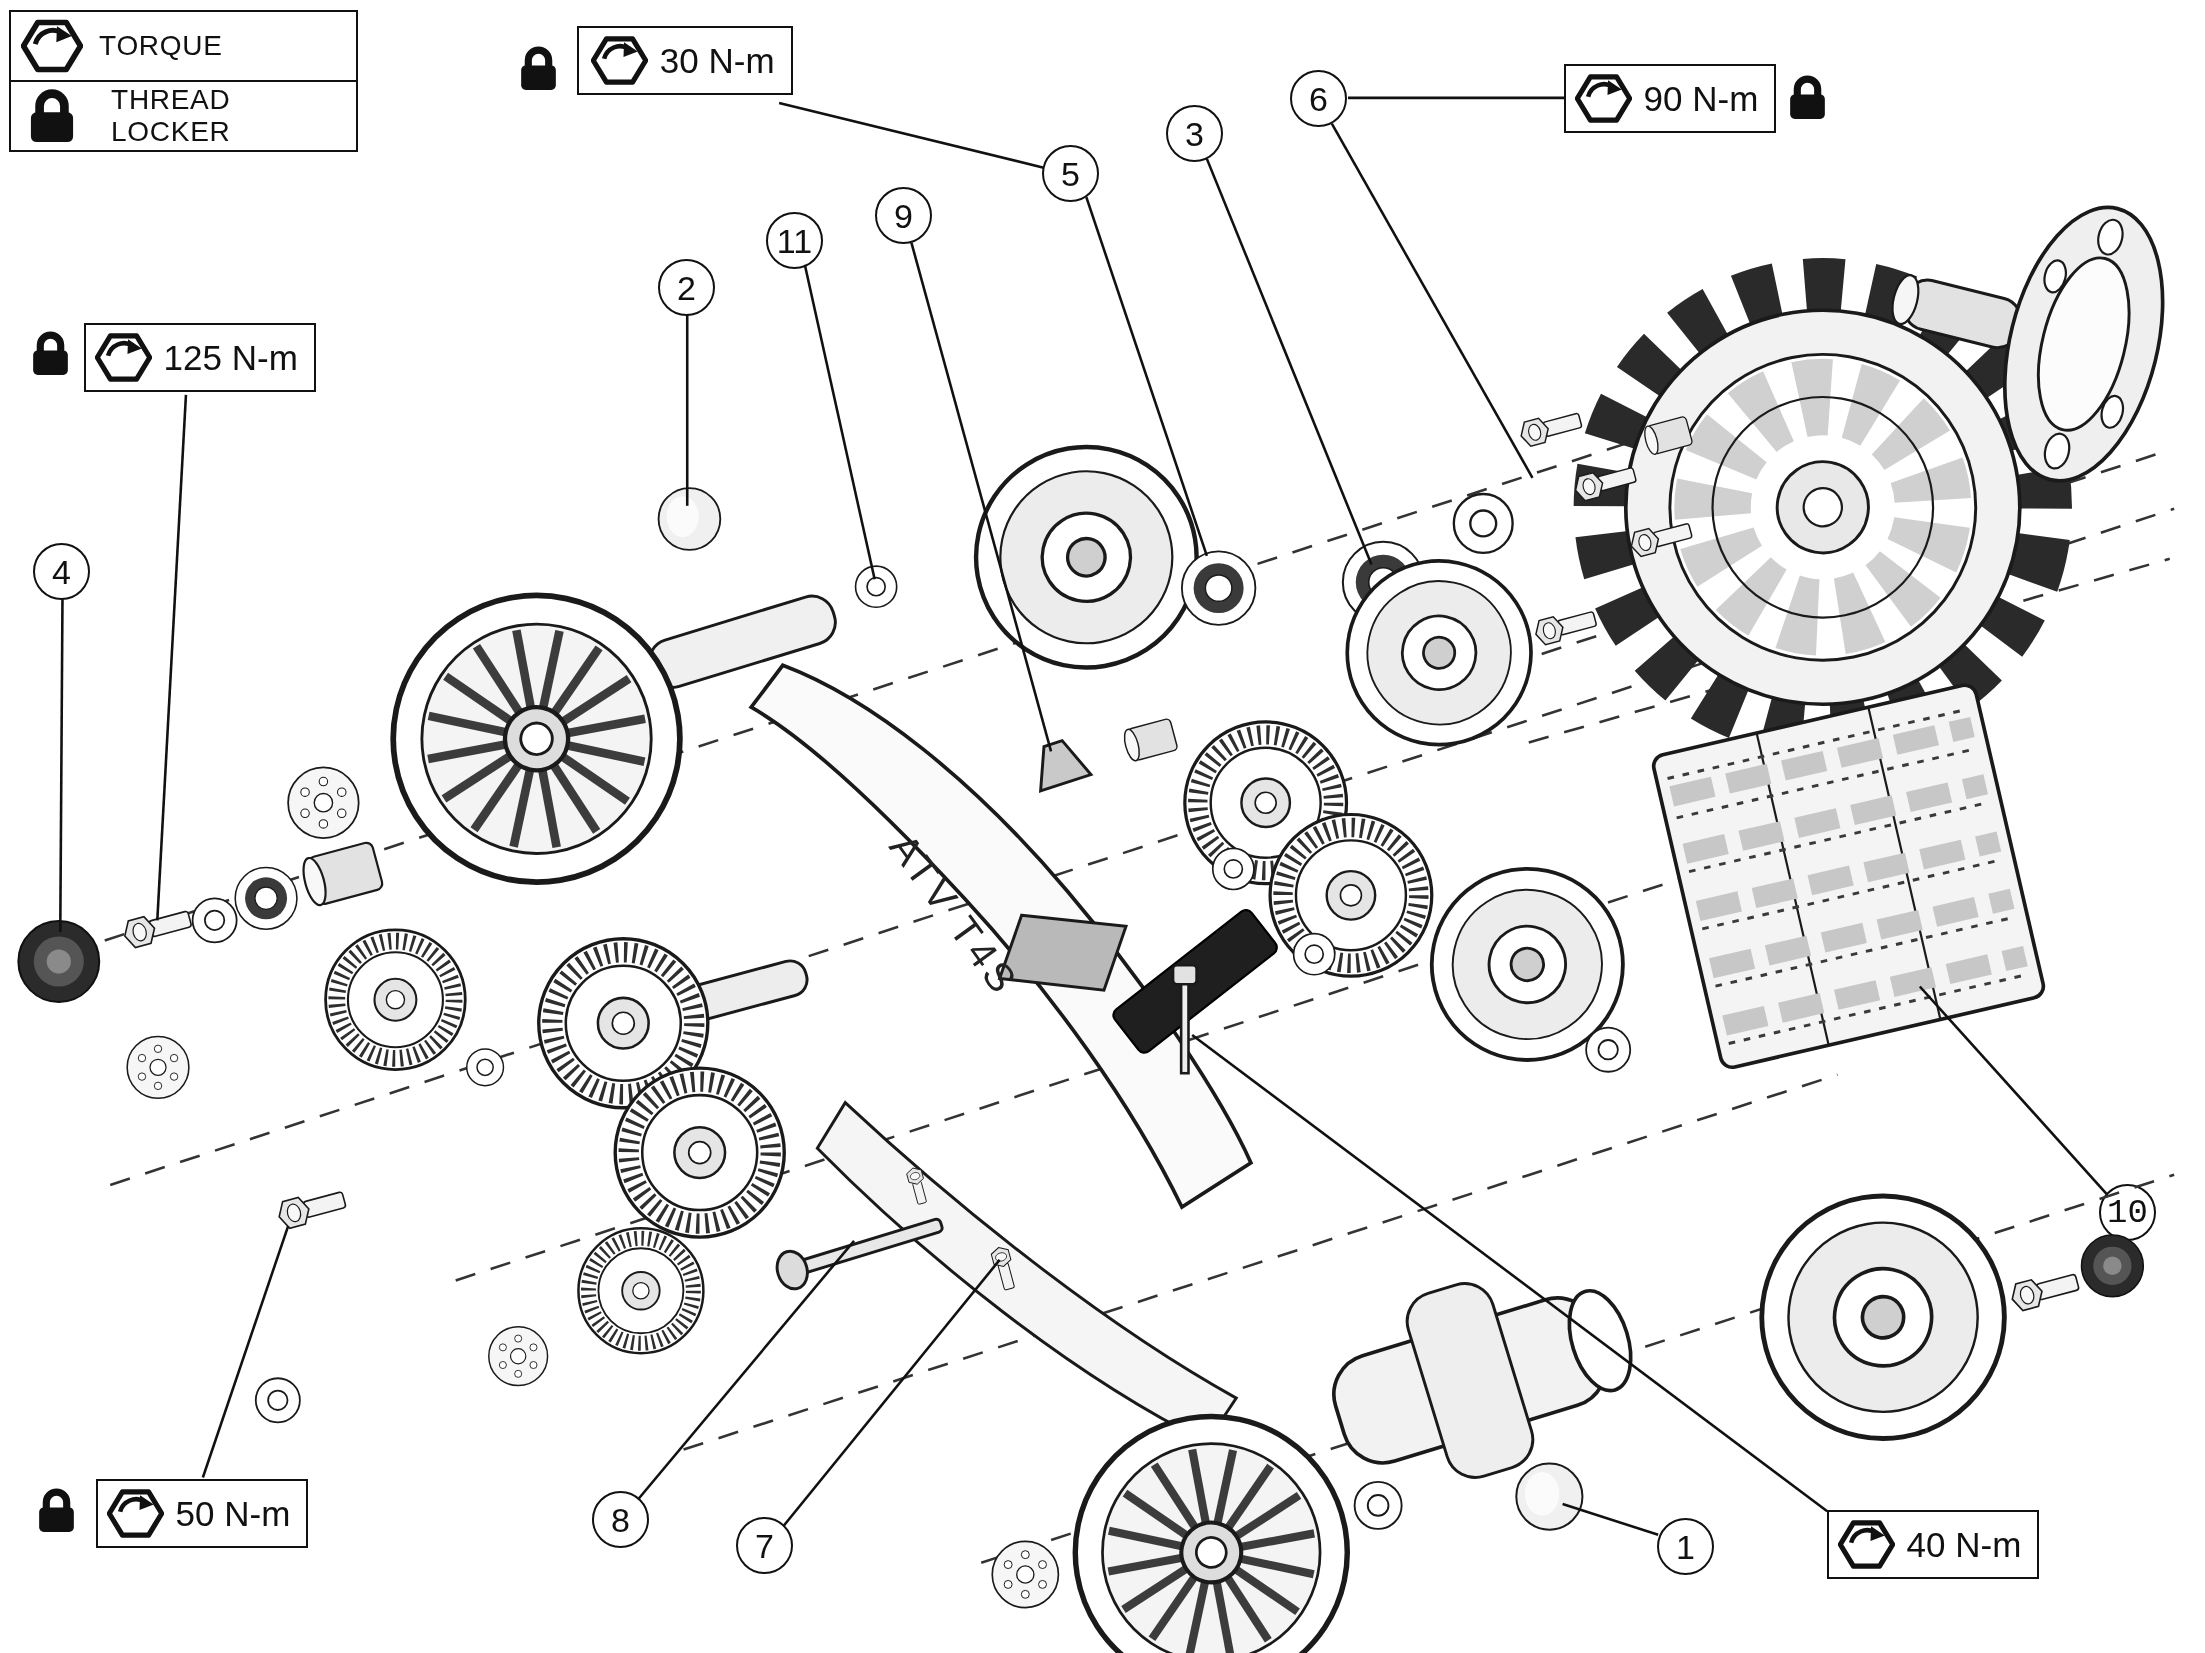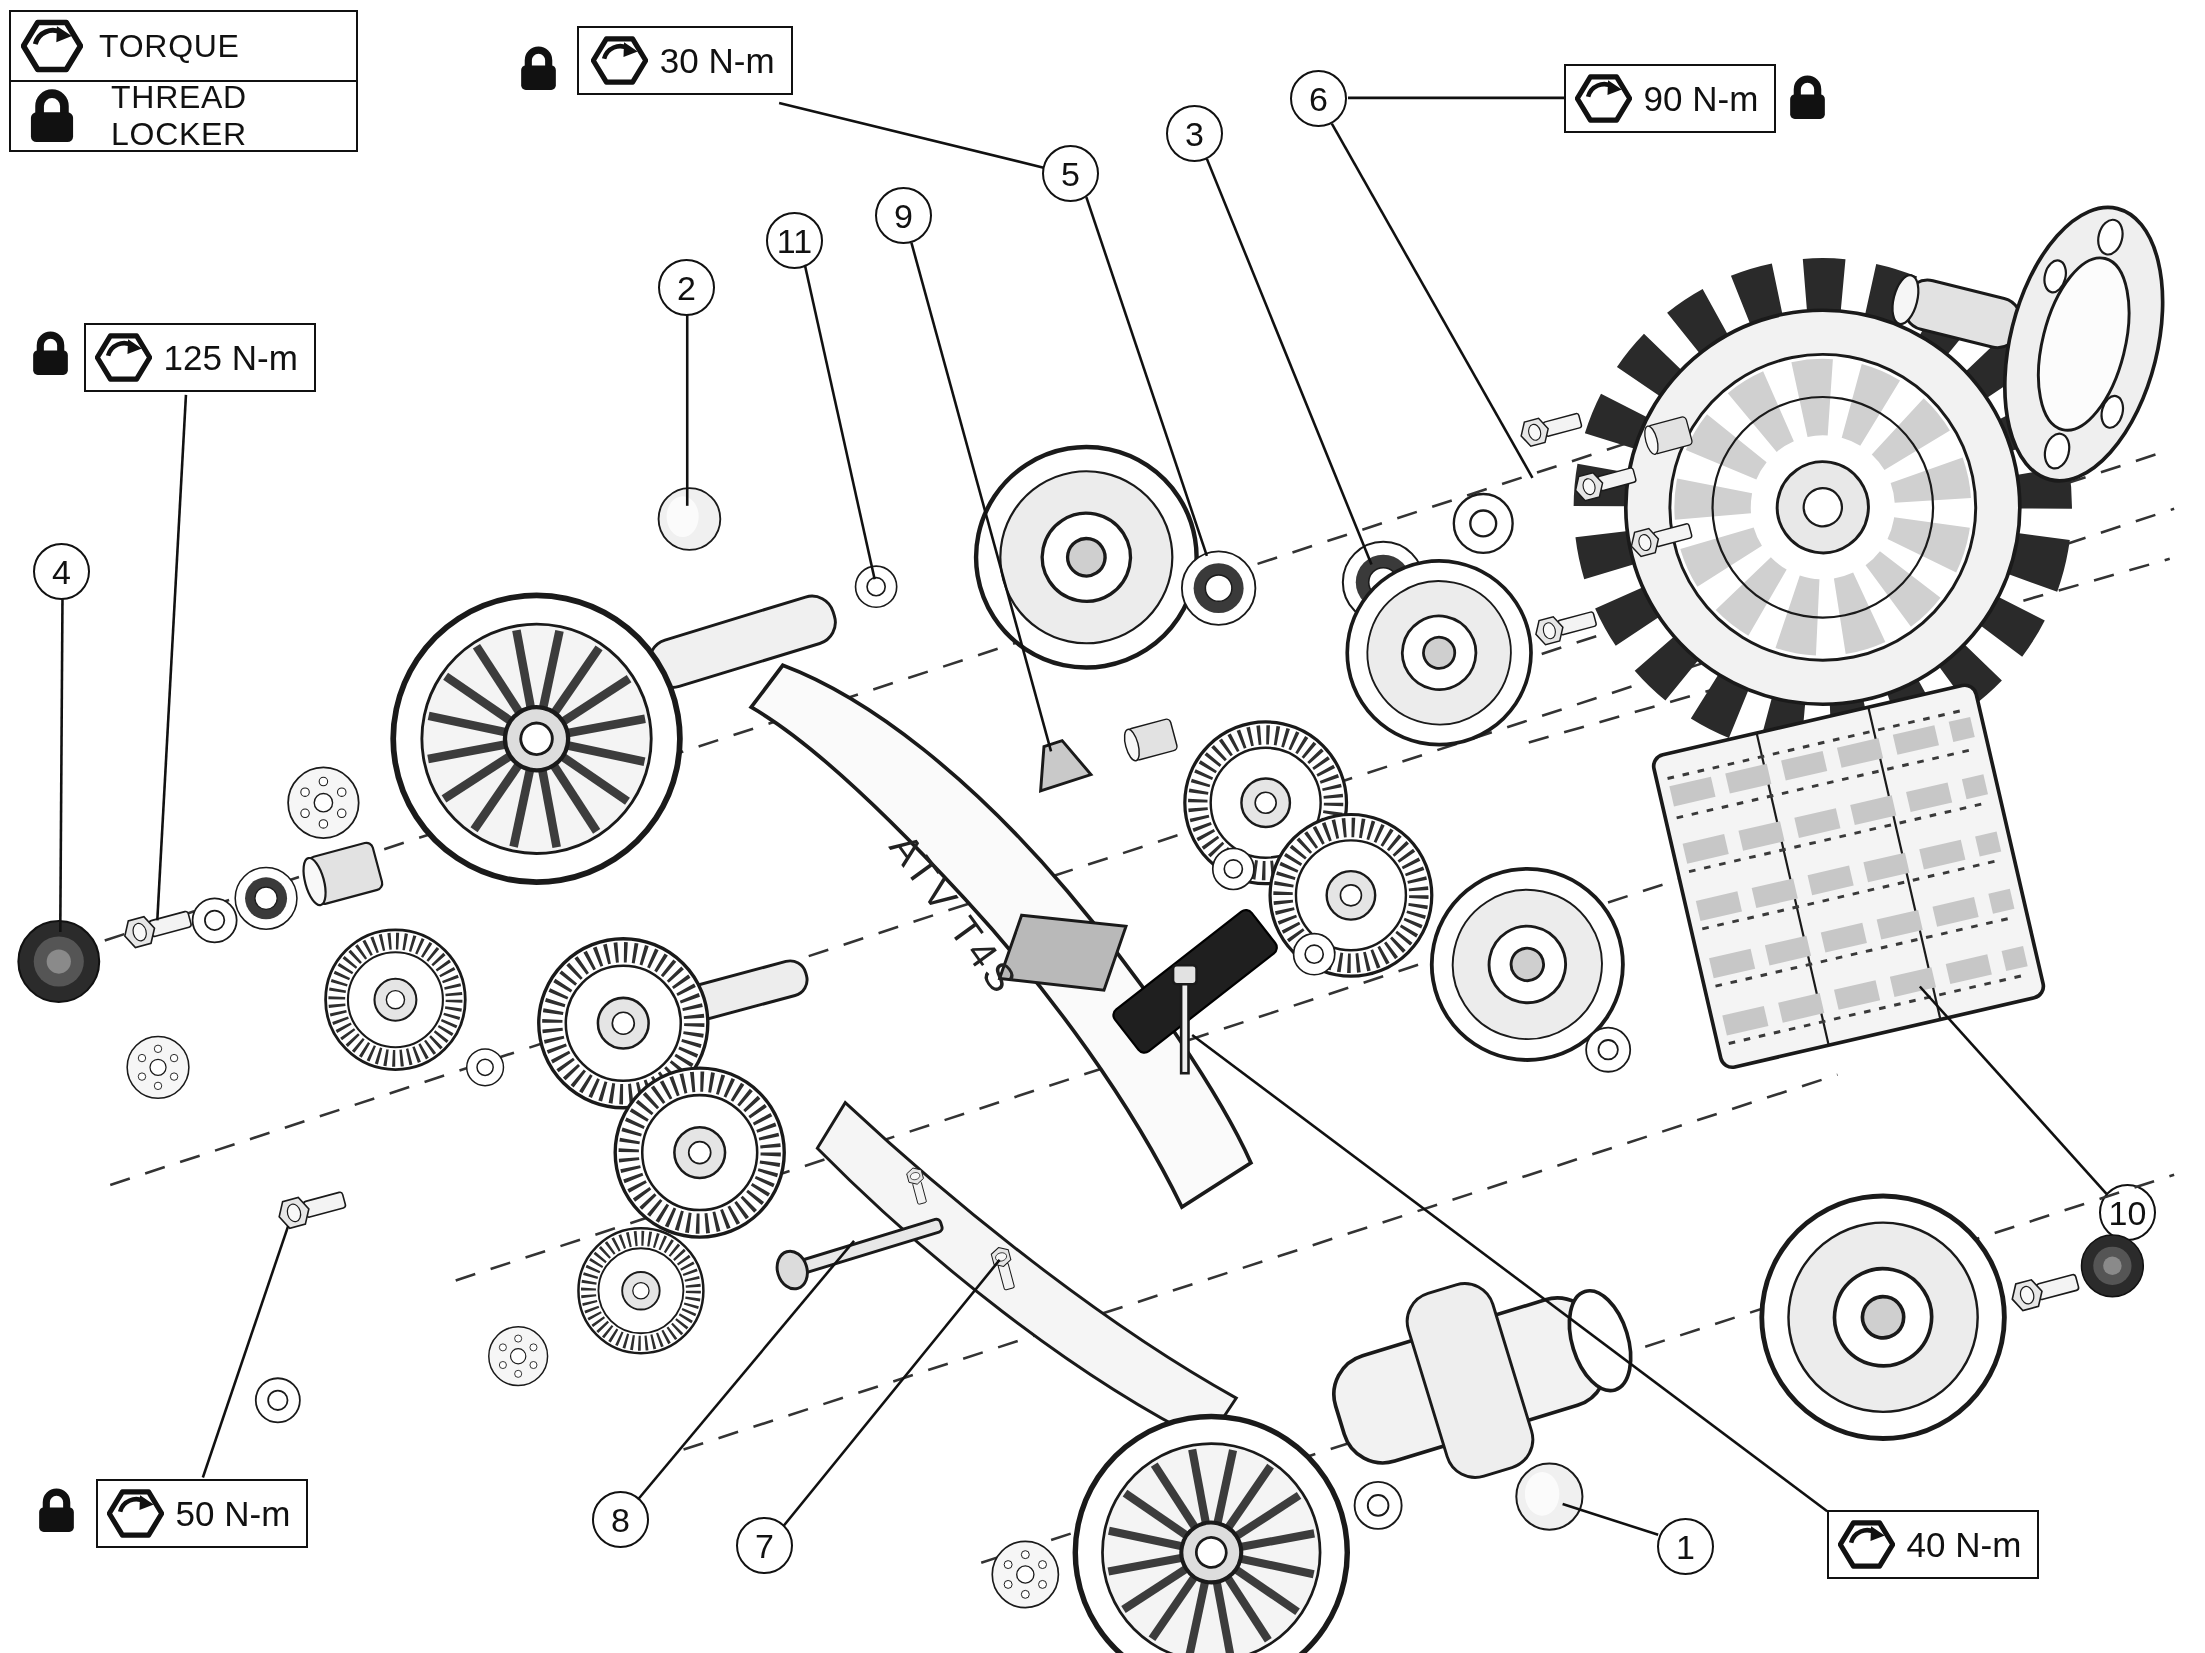--- a/index.html
+++ b/index.html
@@ -3,21 +3,21 @@
 <meta charset="utf-8">
 <style>
   html,body{margin:0;padding:0;background:#ffffff;}
   body{width:2205px;height:1654px;position:relative;overflow:hidden;
        font-family:"Liberation Sans", sans-serif;color:#111;}
   #drawing{position:absolute;left:0;top:0;z-index:1;}
   .legend{position:absolute;left:8.8px;top:10.3px;width:345px;background:#fff;
           border:2.9px solid #111;}
   .legend-row{display:flex;align-items:center;gap:16px;height:68px;padding:0 10.3px;}
   .legend-row + .legend-row{border-top:2.9px solid #111;gap:28px;}
-  .legend-row .txt{font-size:32px;letter-spacing:0.7px;}
+  .legend-row .txt{font-size:28px;letter-spacing:0.7px;}
   .tq-box{position:absolute;display:inline-flex;align-items:center;gap:11.8px;
           border:2.9px solid #111;background:#fff;height:65px;padding:0 16px 0 8.8px;}
   .tq-box .val{font-size:35px;white-space:nowrap;}
   .lock-badge{position:absolute;width:51px;height:51px;}
   .callout{position:absolute;width:53px;height:53px;border:2.9px solid #111;border-radius:50%;
            background:#fff;display:flex;align-items:center;justify-content:center;
            font-size:34px;line-height:1;}
   .icon-hex{width:57px;height:57px;flex:0 0 auto;}
   .icon-hex-lg{width:62px;height:62px;flex:0 0 auto;}
 </style>
@@ -341,19 +341,19 @@
   </div>
 <div class="callout" style="left:736px;top:1517px;">
     <span>7</span>
   </div>
 <div class="callout" style="left:592px;top:1491px;">
     <span>8</span>
   </div>
 <div class="callout" style="left:875px;top:187px;">
     <span>9</span>
   </div>
-<div class="callout" style="left:2099px;top:1184px;">
+<div class="callout" style="left:2099px;top:1184px;font-family:Liberation Mono, monospace;">
     <span>10</span>
   </div>
 <div class="callout" style="left:766px;top:212px;">
     <span>11</span>
   </div>
 
 
 </body></html>

